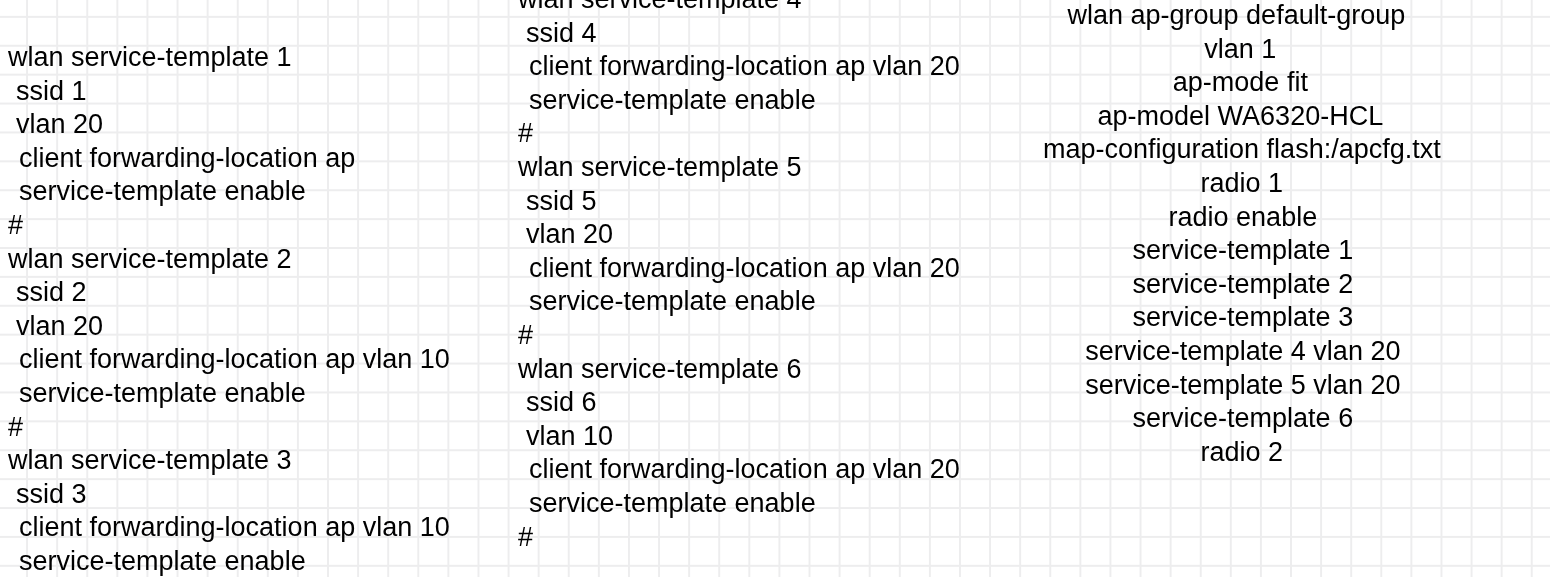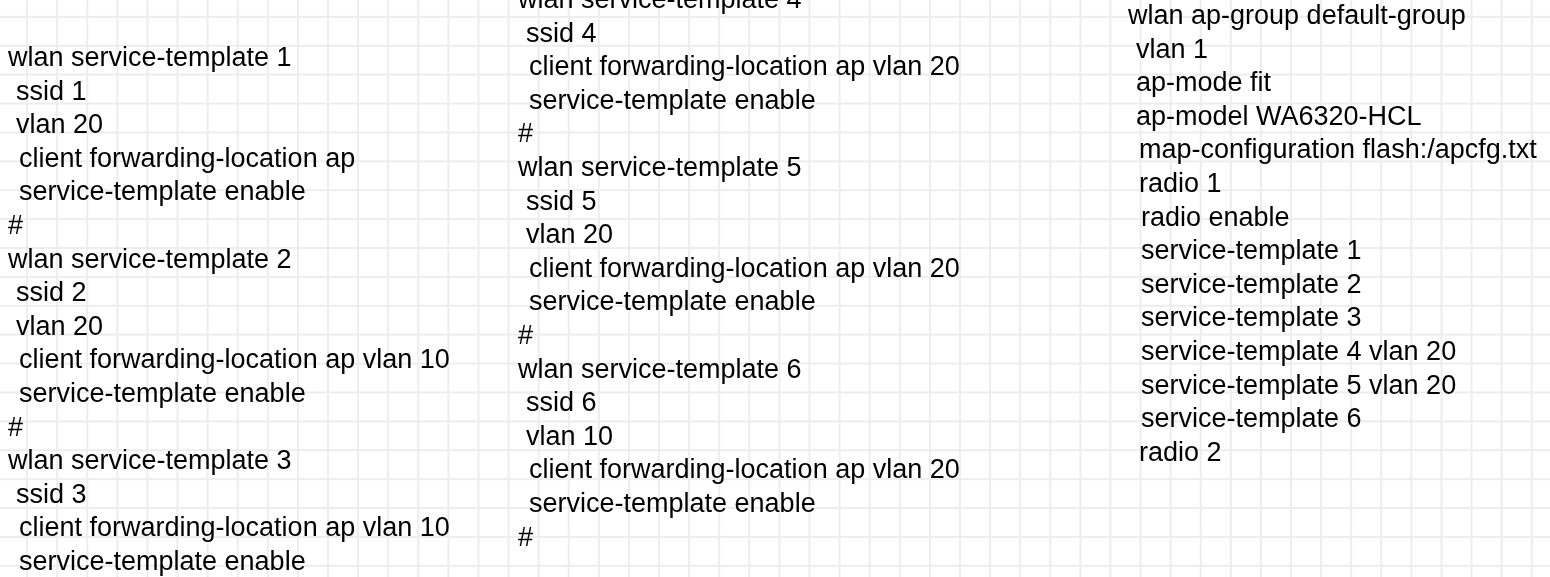--- a/index.html
+++ b/index.html
@@ -29,21 +29,21 @@
     top: 0;
     font-size: 27px;
     line-height: 33.6px;
     color: #000000;
     white-space: pre;
     letter-spacing: 0px;
   }
 
   .col-left   { left: 8px;    top: 1px; margin-top: 40px;   }
   .col-middle { left: 518px;  top: -17px; }
-  .col-right  { left: 1128px; top: -1px;  }
+  .col-right  { left: 1032px; top: -1px; text-align: center;  }
 
   .line {
     display: block;
     height: 33.6px;
     white-space: pre;
   }
 
   
   .i0 { padding-left: 0px;  }
   .i1 { padding-left: 8px;  }

